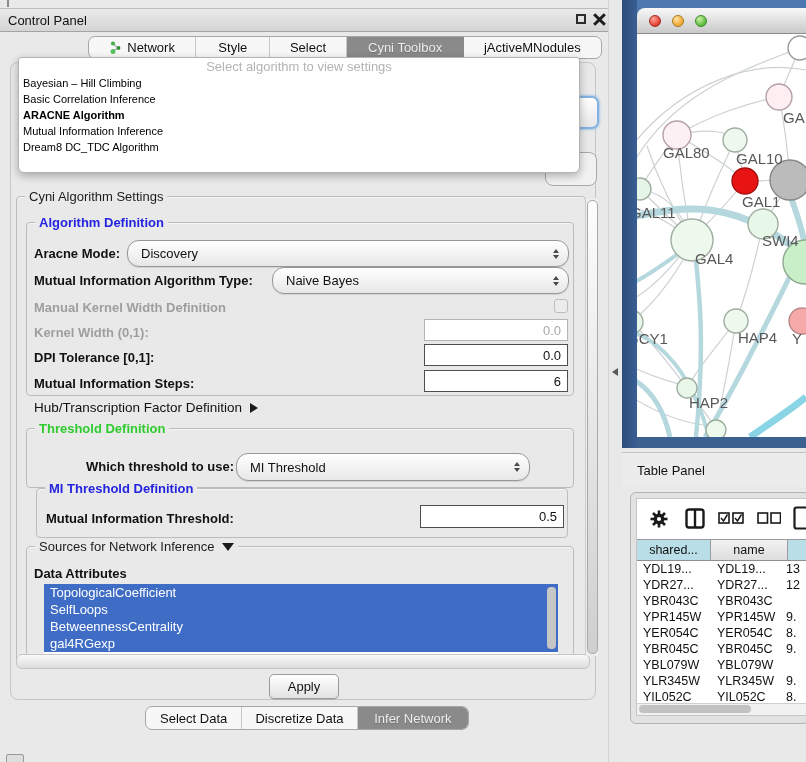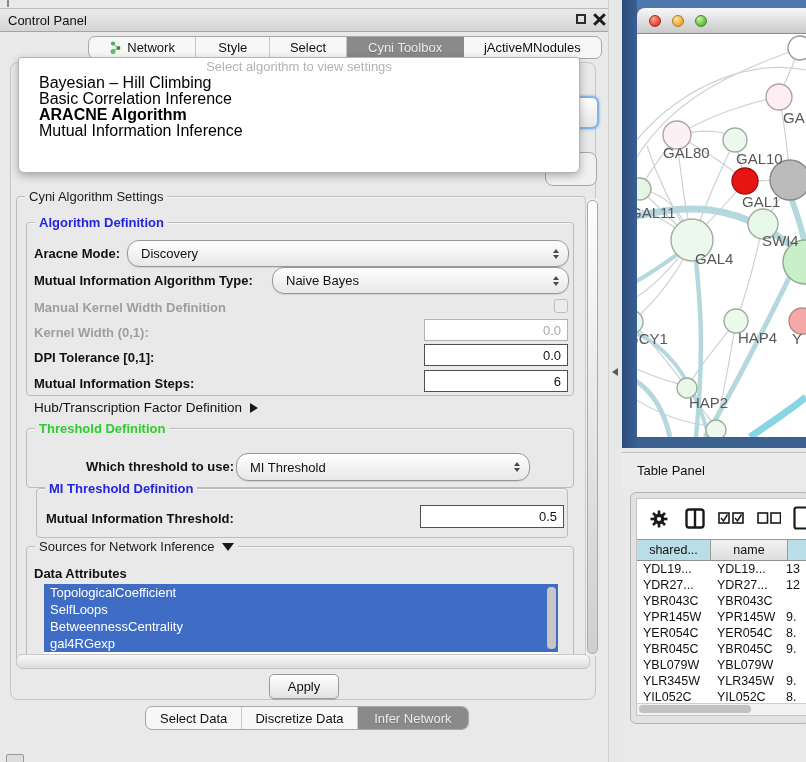--- a/index.html
+++ b/index.html
@@ -22,21 +22,21 @@
   .field.dim{border-color:#b4b4b4;color:#a8a8a8}
   .tabbar{display:flex;border:1px solid #a7a7a7;border-radius:7px;overflow:hidden;background:#f7f7f7;
           font-size:13px;align-items:stretch;box-sizing:border-box}
   .tab{display:flex;align-items:center;justify-content:center;padding:0 11px;color:#111;
        border-right:1px solid #c8c8c8;white-space:nowrap}
   .tab:last-child{border-right:none}
   .tab.sel{background:#8a8a8a;color:#ececec;text-shadow:0 1px 1px rgba(0,0,0,.2);border-right:none}
   .popup{background:#fff;border:1px solid #b4b4b4;border-radius:3px 3px 6px 6px;
          box-shadow:0 3px 8px rgba(0,0,0,.28);z-index:50}
   .popup .hd{font-size:13px;color:#b3b3b3;text-align:center;line-height:17px;white-space:nowrap}
-  .popup .it{font-size:16px;color:#000;line-height:16.1px;padding-left:20px;white-space:nowrap}
+  .popup .it{font-size:11px;color:#000;line-height:16.1px;padding-left:4px;white-space:nowrap}
   .listrow{height:17px;line-height:17px;background:#3f6cc4;color:#fff;font-size:13px;padding-left:6px;white-space:nowrap}
   .scroll-track{background:#efefef;border:1px solid #c6c6c6;border-radius:6px}
   .scroll-thumb{background:linear-gradient(#fdfdfd,#cfcfcf);border:1px solid #a9a9a9;border-radius:5px}
   .btn{border:1px solid #9c9c9c;border-radius:5px;background:linear-gradient(#ffffff,#e2e2e2);
        font-size:13px;color:#111;display:flex;align-items:center;justify-content:center;box-shadow:0 1px 1px rgba(0,0,0,.12)}
   .checkbox{border:1px solid #bdbdbd;border-radius:3px;background:#ececec;box-sizing:border-box}
   .tri-right{width:0;height:0;border-top:5.5px solid transparent;border-bottom:5.5px solid transparent;border-left:8px solid #1a1a1a;display:inline-block}
   .tri-down{width:0;height:0;border-left:6px solid transparent;border-right:6px solid transparent;border-top:8px solid #1a1a1a;display:inline-block}
   
   .desktop{background:linear-gradient(180deg,#4d78b0 0%,#3e67a1 60%,#3a618f 100%)}
@@ -95,20 +95,21 @@
 
 <div class="abs" style="left:560px;top:96px;width:35px;height:29px;border:2px solid #85b2e3;border-radius:7px;background:linear-gradient(#fff,#e6e6e6);box-shadow:0 0 3px #6aa4e0;z-index:5"></div>
 <div class="abs" style="left:545px;top:152px;width:50px;height:32px;border:1px solid #a8a8a8;border-radius:8px;background:#f1f1f1;z-index:5"></div>
 
 <div class="popup abs" style="left:18px;top:57px;width:560px;height:114px">
   <div class="hd">Select algorithm to view settings</div>
   <div class="it">Bayesian – Hill Climbing</div>
   <div class="it">Basic Correlation Inference</div>
   <div class="it b">ARACNE Algorithm</div>
   <div class="it">Mutual Information Inference</div>
+  <div class="it">Dream8 DC_TDC Algorithm</div>
 </div>
 
 <div class="group abs" style="left:16px;top:196px;width:568px;height:468px">
   <span class="gtitle" style="color:#1c1c1c">Cyni Algorithm Settings</span>
 </div>
 
 <div class="group abs" style="left:26px;top:222px;width:546px;height:172px">
   <span class="gtitle b" style="color:#2424e0">Algorithm Definition</span>
 </div>
 

